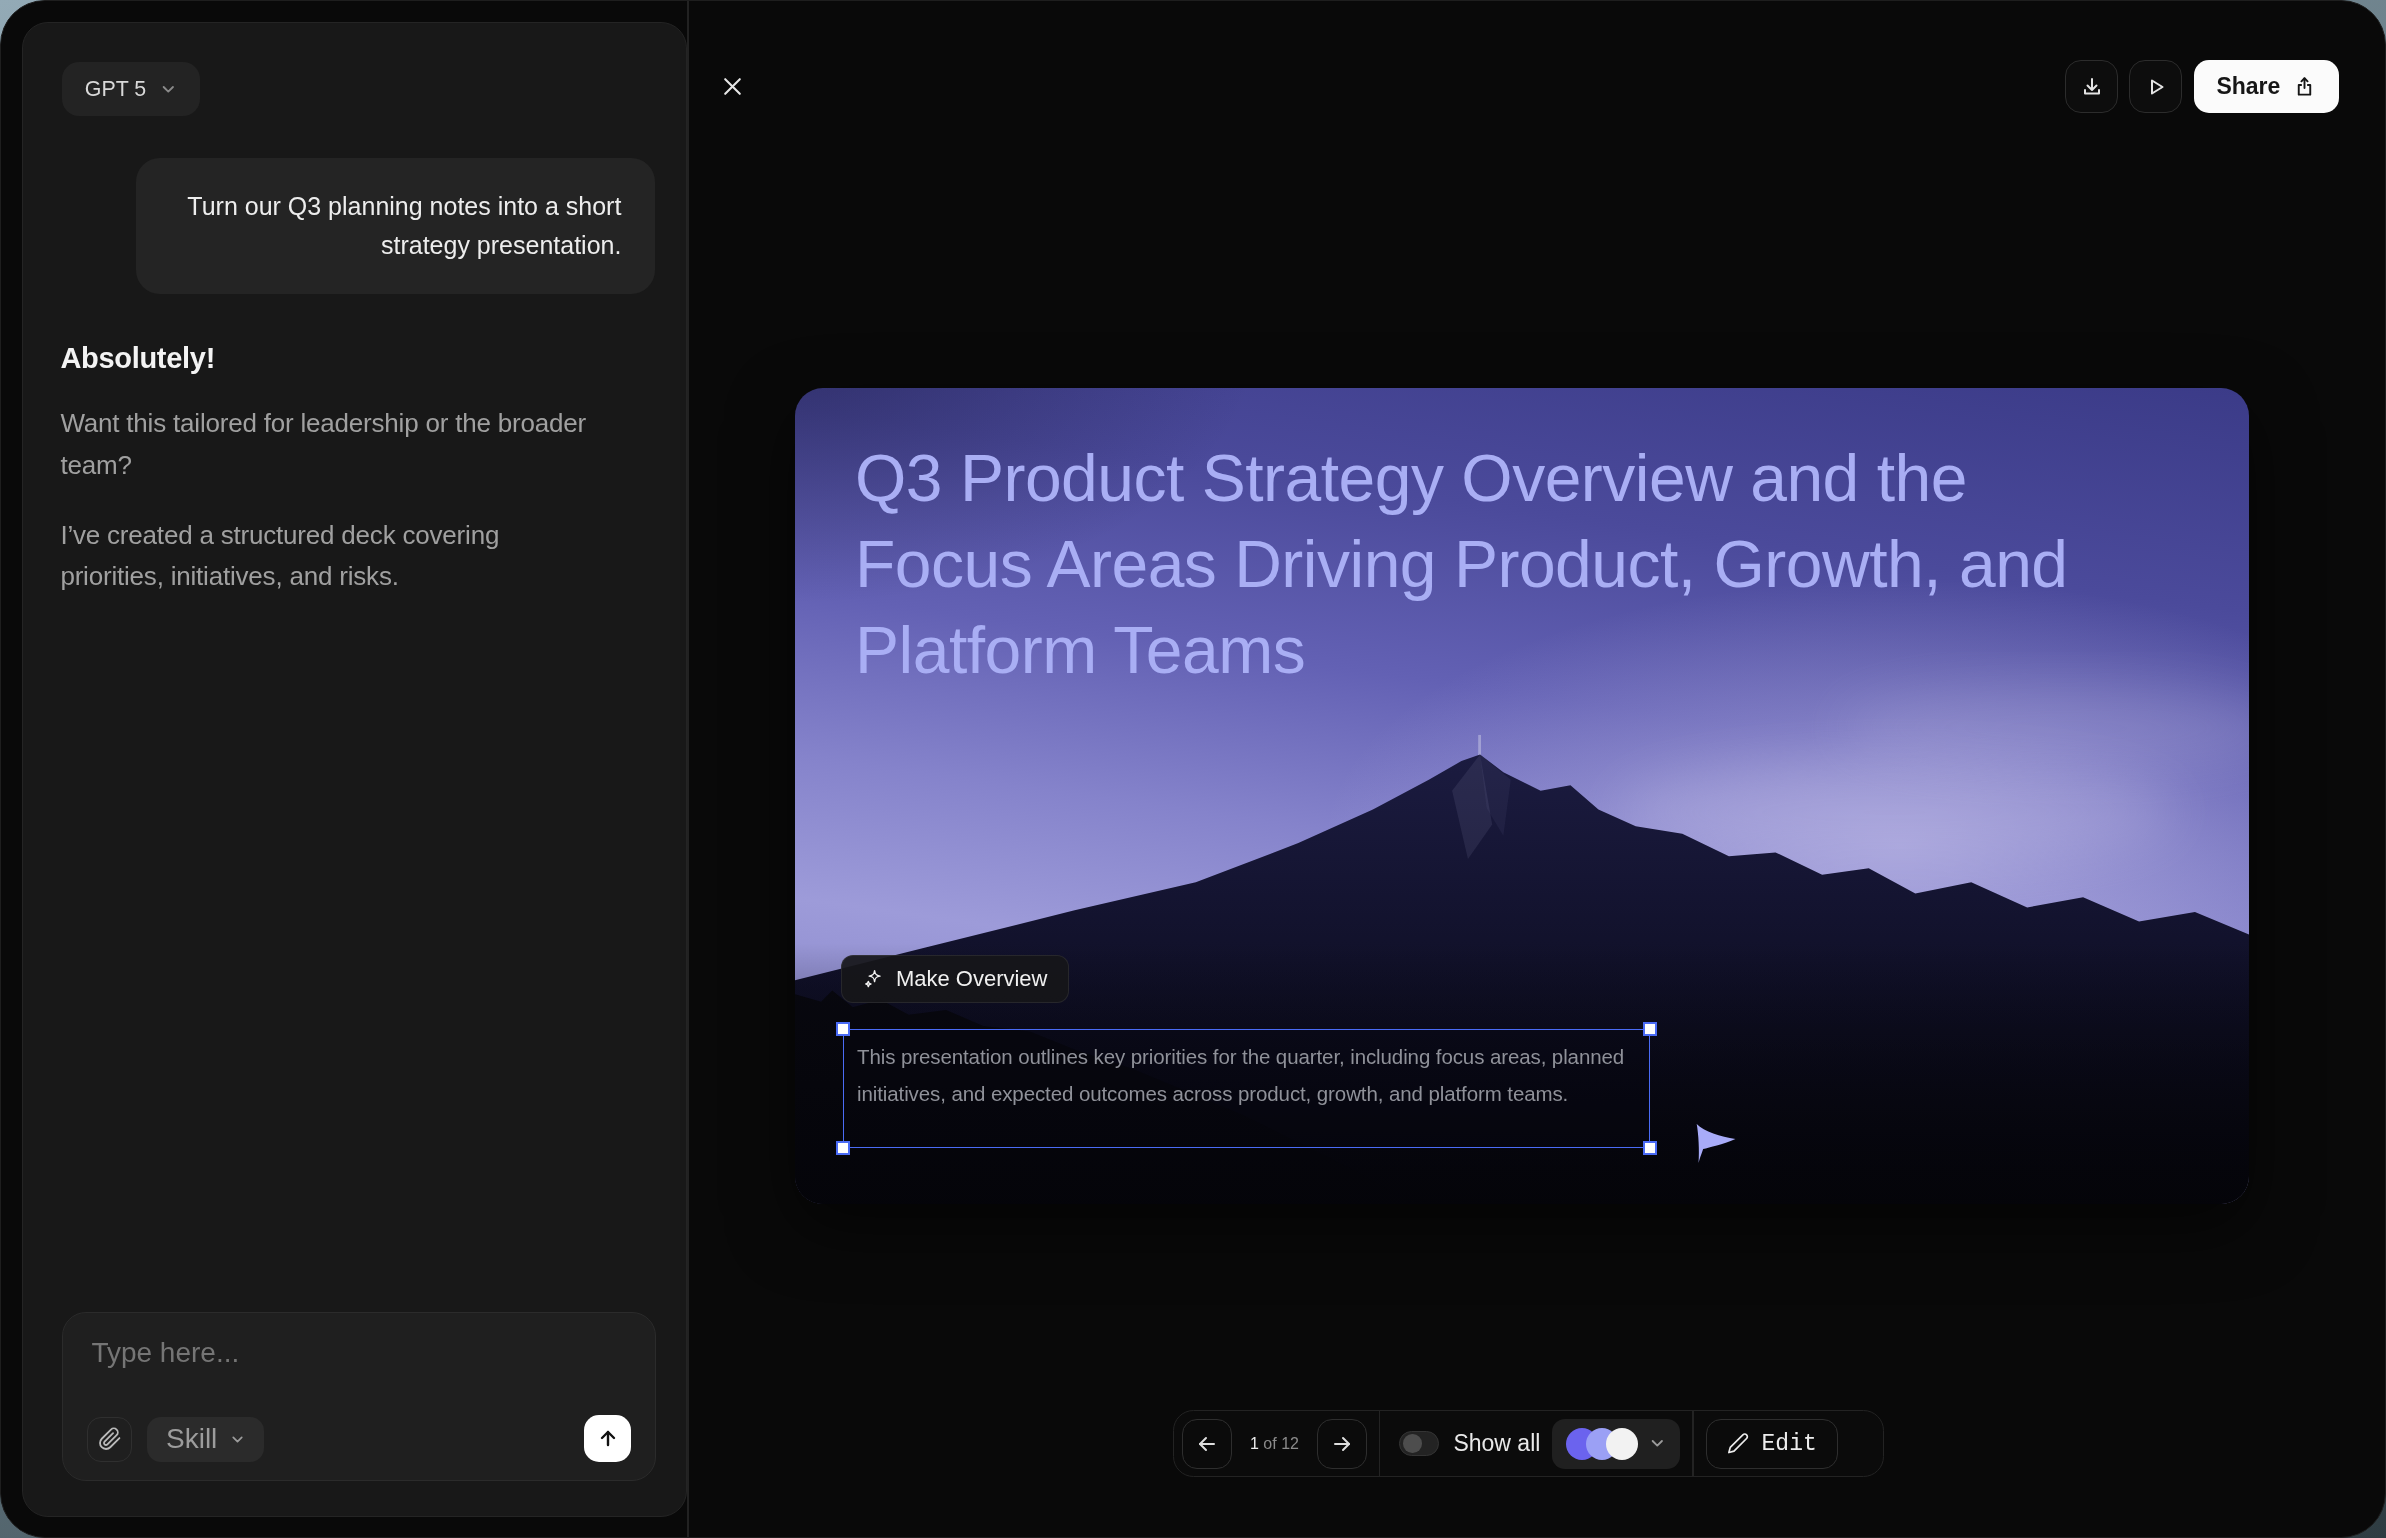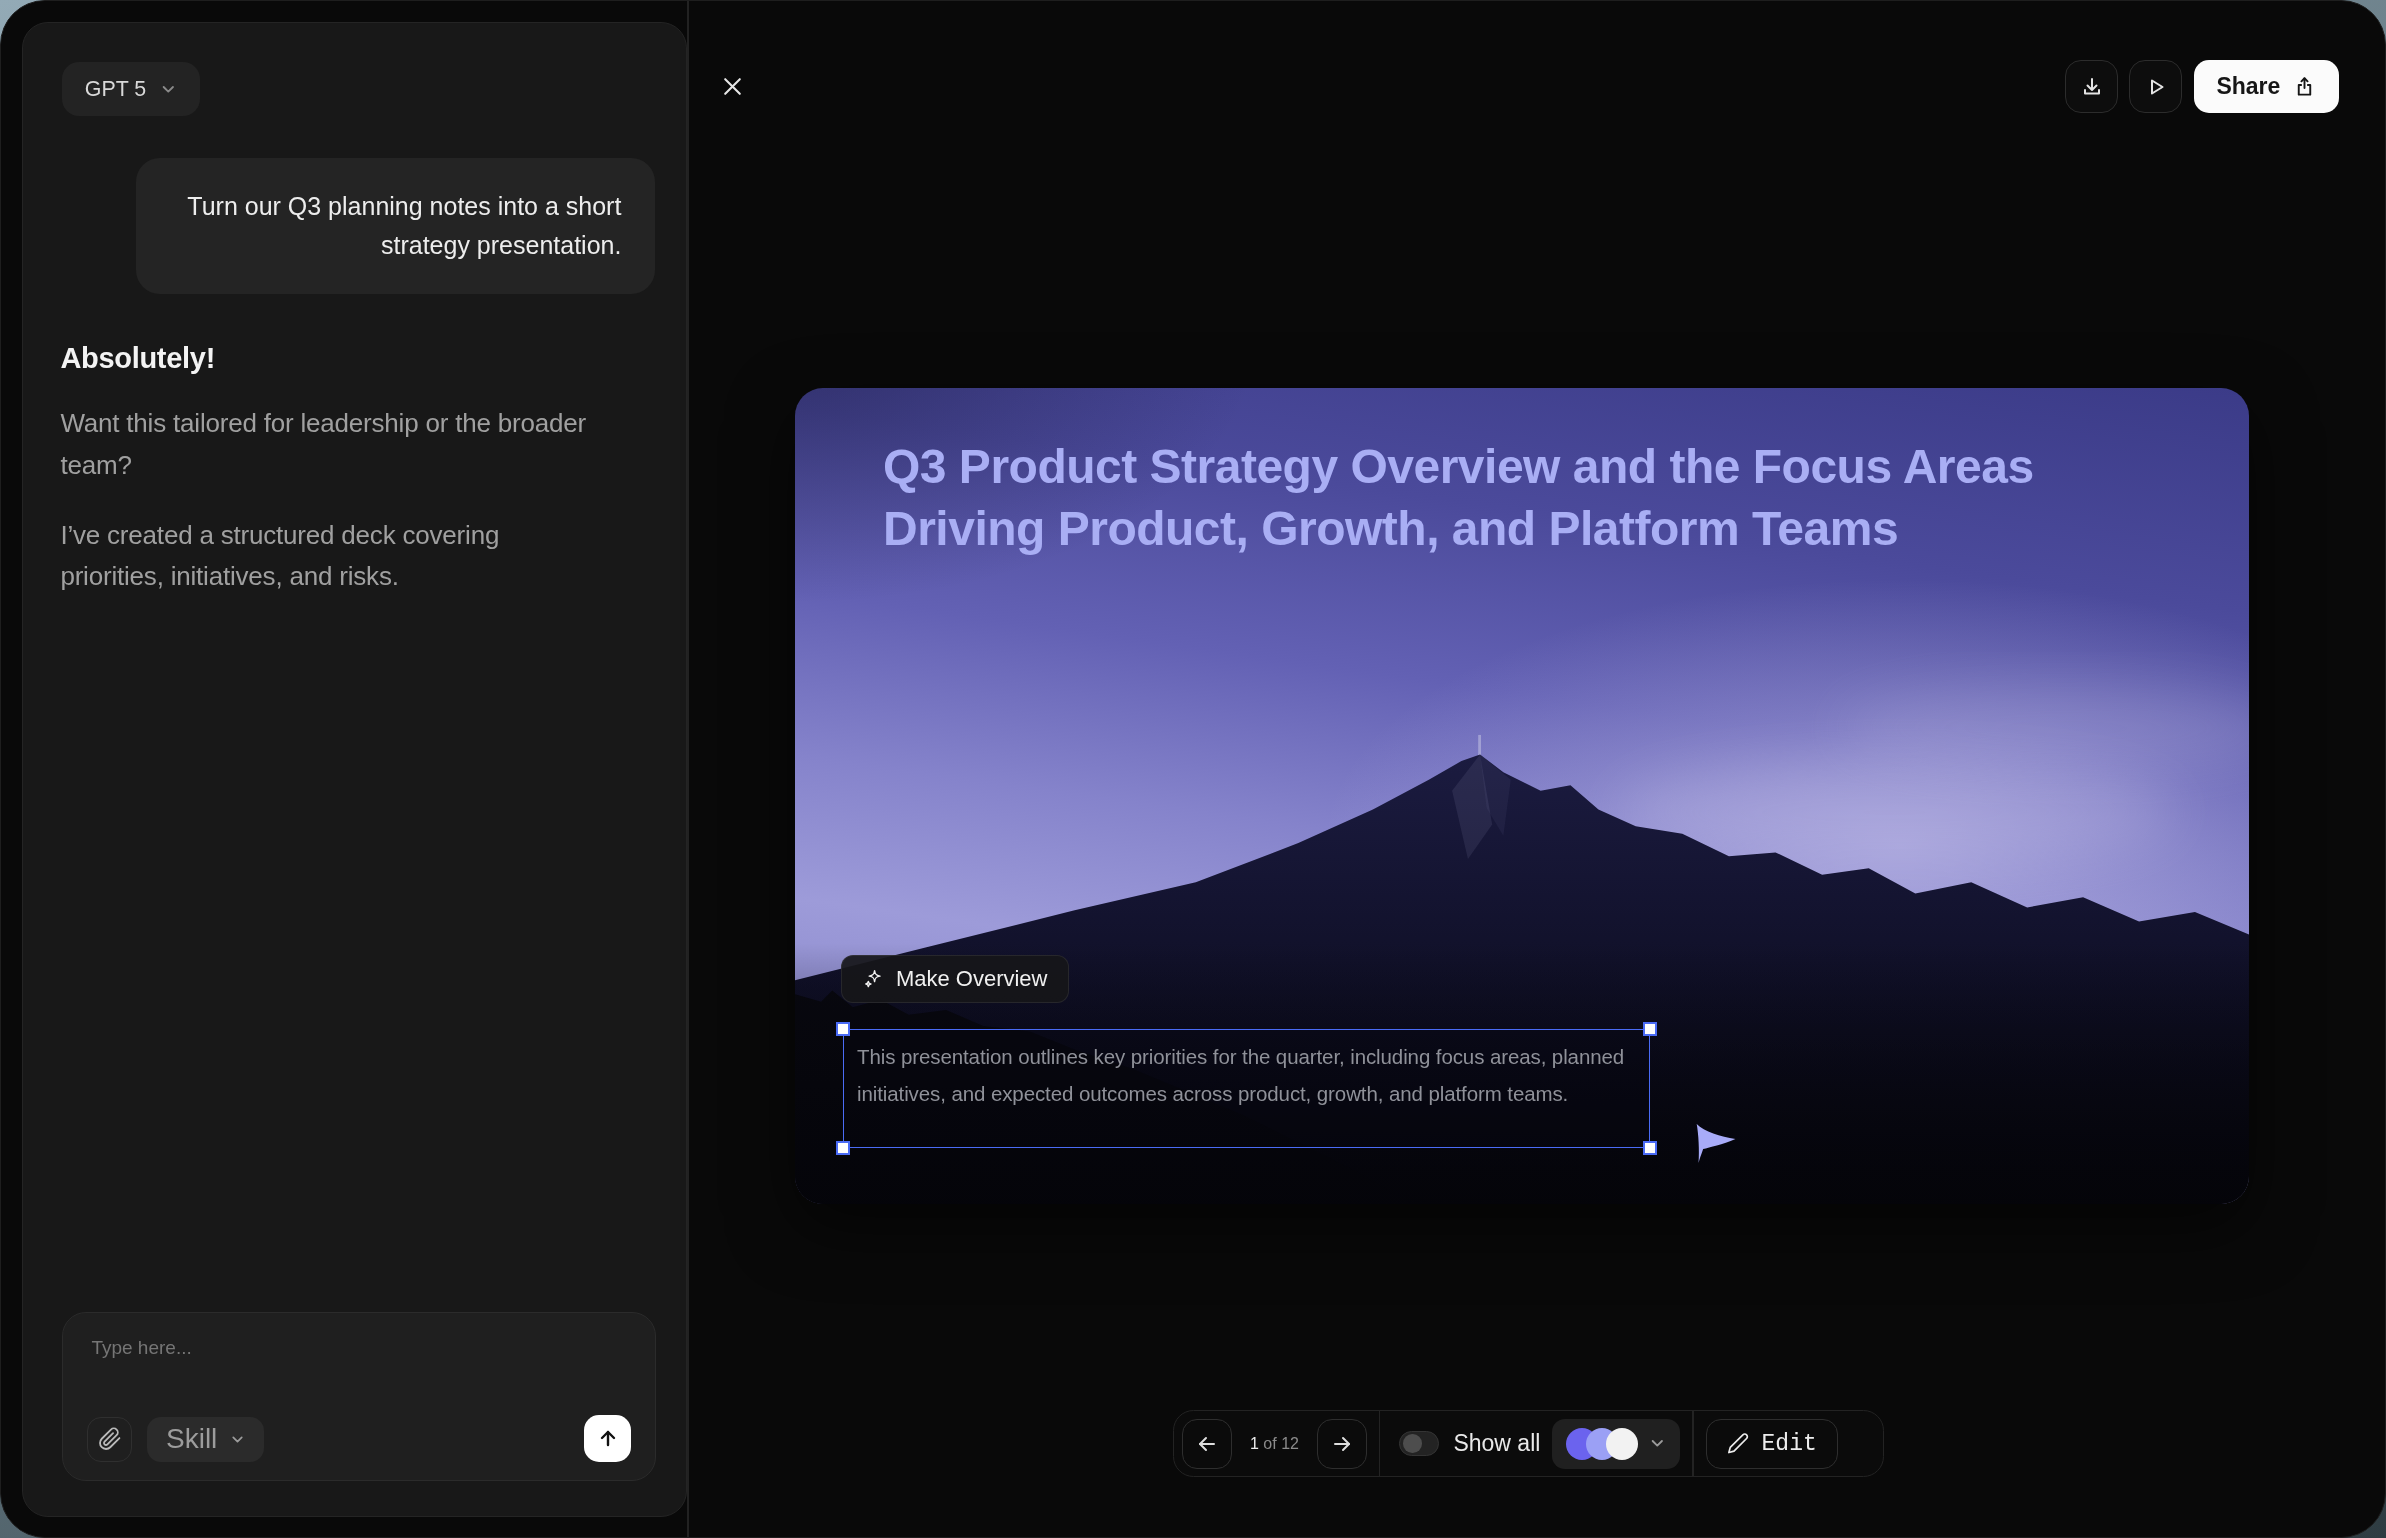--- a/index.html
+++ b/index.html
@@ -31,21 +31,21 @@
     background:#242424; border-radius:24px; padding:29px 34px;
     color:#ededed; font-size:25px; line-height:1.56; text-align:right;
   }
   .assistant { position:absolute; left:37px; top:319px; width:587px; }
   .assistant h2 { color:#f3f3f3; font-size:29px; font-weight:700; letter-spacing:-0.3px; }
   .assistant p  { color:#a0a0a0; font-size:26px; line-height:1.6; margin-top:28px; max-width:548px; letter-spacing:-0.2px; }
   .composer {
     position:absolute; left:39px; bottom:35px; width:594px; height:169px;
     background:#1f1f1f; border:0.9px solid #2b2b2b; border-radius:24px;
   }
-  .composer .ph { position:absolute; left:28px; top:24px; font-size:19px; color:#757575; }
+  .composer .ph { position:absolute; left:28px; top:24px; font-size:28px; color:#757575; }
   .icon-btn-sq {
     position:absolute; width:45px; height:45px; border:1.4px solid #2f2f2f; border-radius:14px;
     display:flex; align-items:center; justify-content:center; color:#b9b9b9; cursor:pointer;
   }
   .attach { left:24px; bottom:18.6px; }
   .skill-pill {
     position:absolute; left:84px; bottom:18.6px; height:45px; padding:0 18.6px;
     background:#2b2b2b; border-radius:14px; display:flex; align-items:center; gap:11.2px;
     color:#9c9c9c; font-size:28px; cursor:pointer;
   }
@@ -83,21 +83,21 @@
       radial-gradient(839px 466px at 0% -5%, rgba(18,18,52,.45), rgba(18,18,52,0) 55%),
       linear-gradient(188deg,#3b3b88 0%,#4b4a9b 22%,#6361b4 40%,#8583cb 56%,#9d9bd9 70%,#8c8acd 84%,#7b79c0 100%);
   }
   .slide svg.mountains { position:absolute; inset:0; width:100%; height:100%; }
   .slide::after {
     content:""; position:absolute; left:0; right:0; bottom:0; height:32%;
     background:linear-gradient(to top, rgba(4,4,9,.92), rgba(4,4,9,0)); pointer-events:none;
   }
   .slide-title {
     position:absolute; left:60px; top:48px; width:1259px; z-index:3;
-    color:#a9aef4; font-size:48px; font-weight:700; line-height:1.3; letter-spacing:-0.5px;margin-left:28px;
+    color:#a9aef4; font-size:66px; font-weight:400; line-height:1.3; letter-spacing:-0.5px;
   }
   .concise-chip {
     position:absolute; left:46px; top:567px; height:48px; padding:0 20.5px; z-index:4;
     background:rgba(22,22,25,.92); border:0.9px solid rgba(255,255,255,.08); border-radius:12px;
     display:flex; align-items:center; gap:12px; color:#f0f0f0; font-size:22px; cursor:pointer;
   }
   .textbox {
     position:absolute; left:48px; top:641px; width:807px; height:119px; z-index:4;
     border:1.9px solid #4a6bf5; background:rgba(8,8,16,.30); cursor:text;
   }

